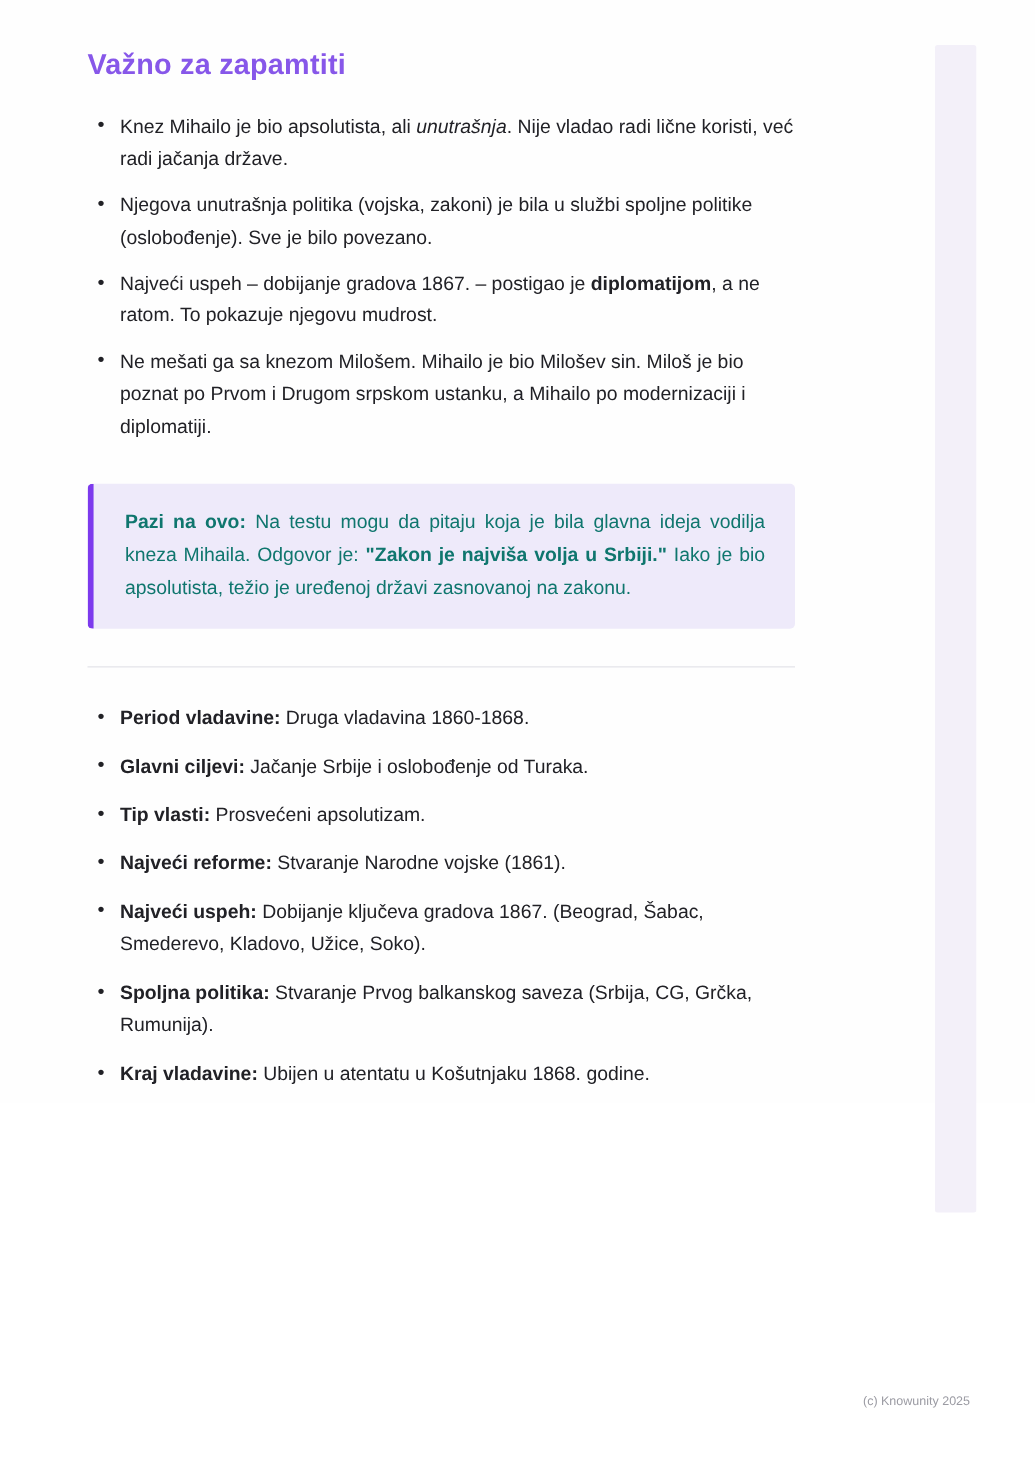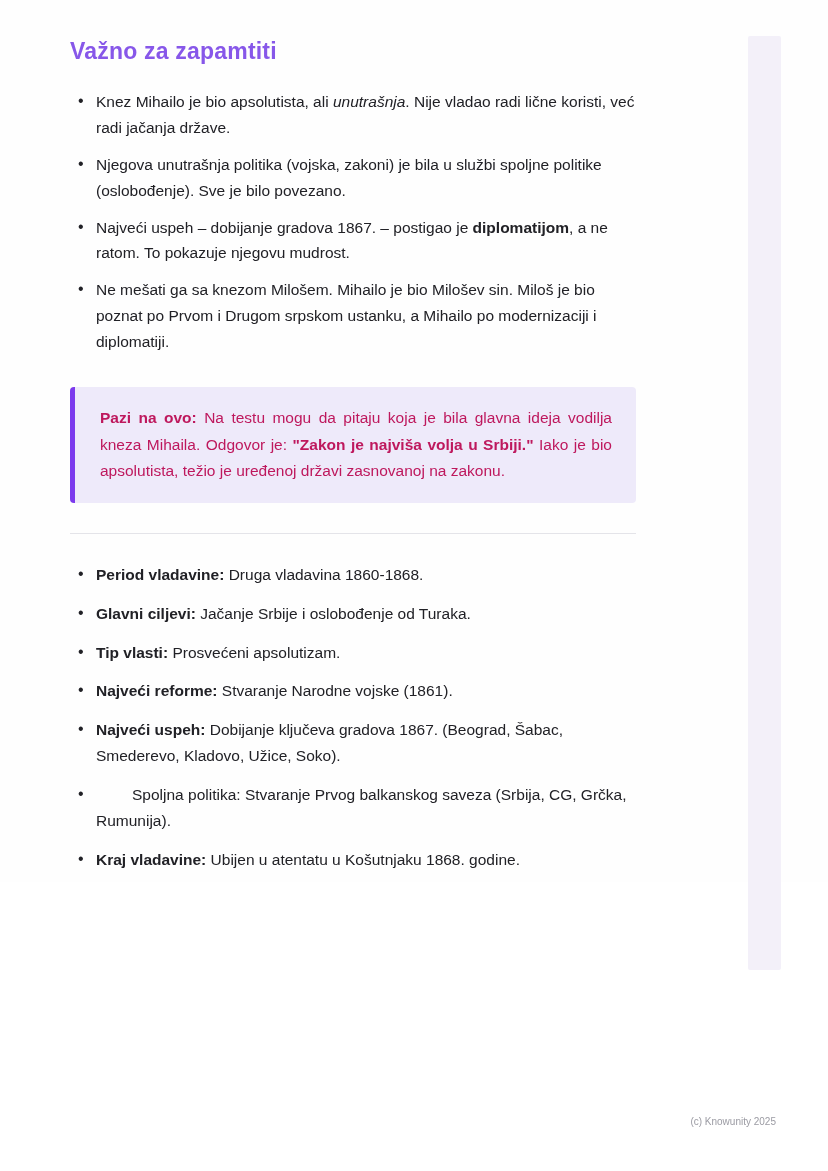--- a/index.html
+++ b/index.html
@@ -42,21 +42,21 @@
     margin-top:32px;
     background:var(--callout-bg,#eeeafa);
     border-left:5px solid var(--callout-border,#7c3aed);
     border-radius:4px;
     padding:18px 24px 18px 25px;
   }
   .callout p {
     font-size:15.5px;
     line-height:1.72;
     text-align:justify;
-    color:#be185d;
+    color:#0f766e;
   }
   .divider {
     border:none;
     border-top:1px solid #e4e4e9;
     margin:30px 0 28px 0;
   }
   .side-strip {
     position:absolute;
     left:748px;
     top:36px;
@@ -95,21 +95,21 @@
 
     <hr class="divider">
 
 
     <ul class="bullets bullets-test">
         <li><span style="font-weight: 700;">Period vladavine:</span><span> Druga vladavina 1860-1868.</span></li>
         <li><span style="font-weight: 700;">Glavni ciljevi:</span><span> Jačanje Srbije i oslobođenje od Turaka.</span></li>
         <li><span style="font-weight: 700;">Tip vlasti:</span><span> Prosvećeni apsolutizam.</span></li>
         <li><span style="font-weight: 700;">Najveći reforme:</span><span> Stvaranje Narodne vojske (1861).</span></li>
         <li><span style="font-weight: 700;">Najveći uspeh:</span><span> Dobijanje ključeva gradova 1867. (Beograd, Šabac, Smederevo, Kladovo, Užice, Soko).</span></li>
-        <li><span style="font-weight: 400; margin-left: 36px;">Spoljna politika:</span><span> Stvaranje Prvog balkanskog saveza (Srbija, CG, Grčka, Rumunija).</span></li>
+        <li><span style="font-weight: 700;">Spoljna politika:</span><span> Stvaranje Prvog balkanskog saveza (Srbija, CG, Grčka, Rumunija).</span></li>
         <li><span style="font-weight: 700; margin-top: 46px;">Kraj vladavine:</span><span> Ubijen u atentatu u Košutnjaku 1868. godine.</span></li>
       </ul>
 
   </div>
 
   <div class="side-strip"></div>
 
   <div class="footer">(c) Knowunity 2025</div>
 
 </div>

